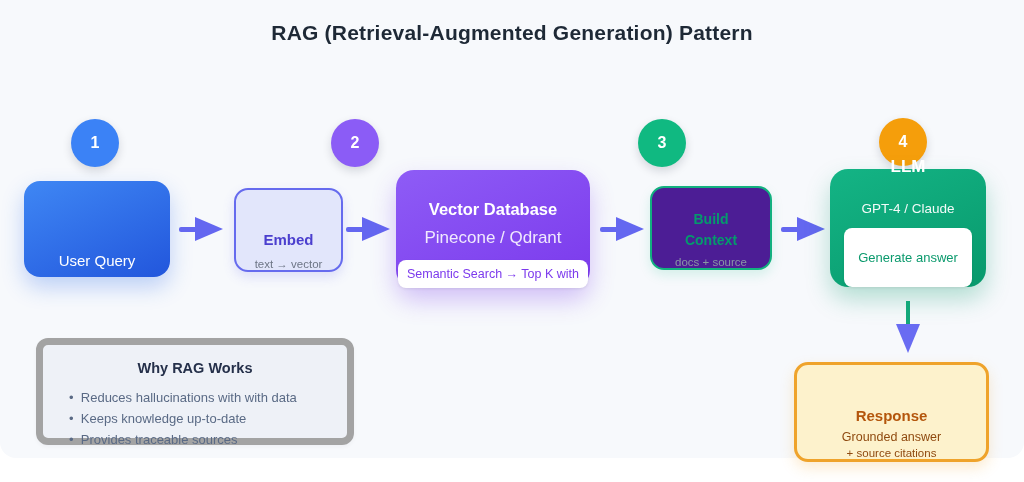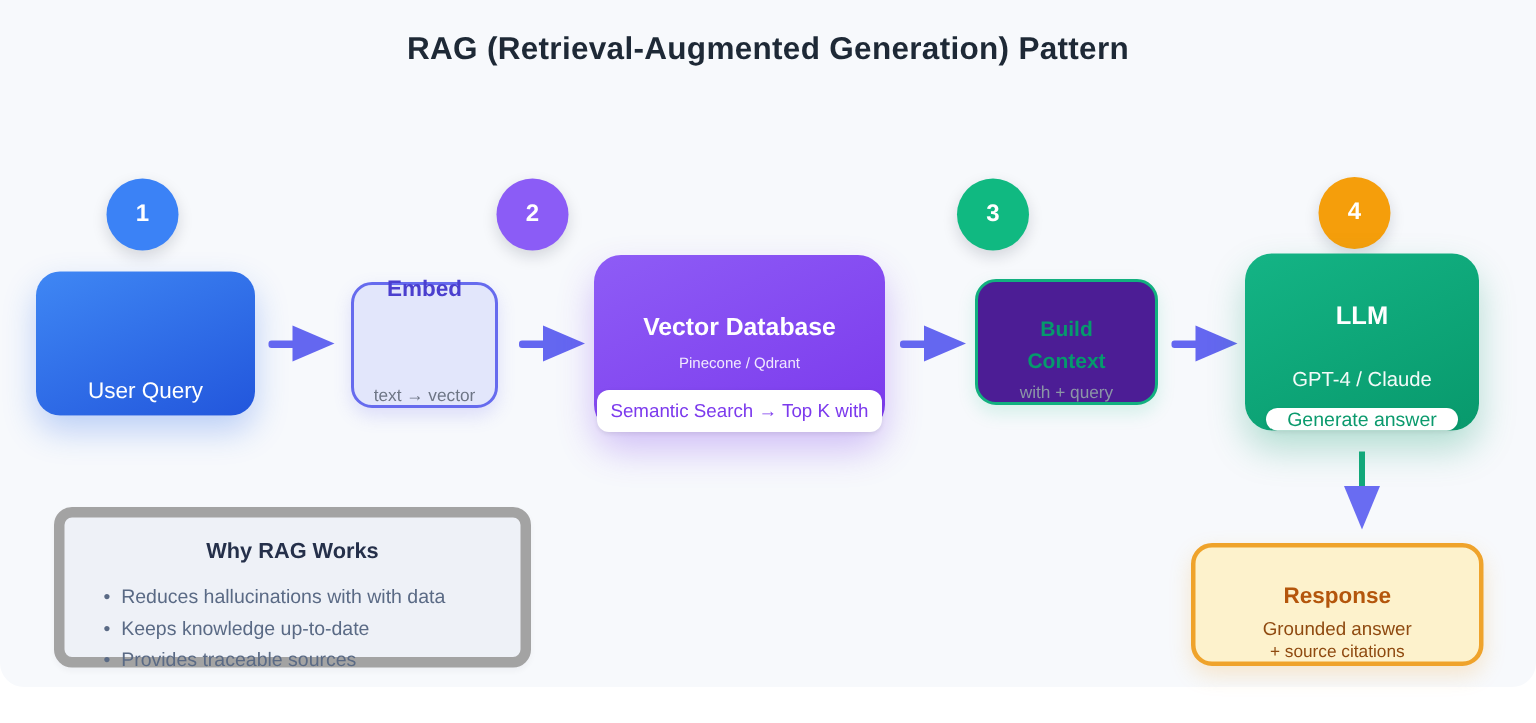--- a/index.html
+++ b/index.html
@@ -25,49 +25,49 @@
   
   .box { position:absolute; display:flex; flex-direction:column; align-items:center;
          justify-content:flex-end; text-align:center; }
 
   .user-query { left:24px; top:181px; width:146px; height:96px; border-radius:16px;
                 background:linear-gradient(155deg,#3f87f4,#2256dc);
                 box-shadow:0 10px 22px rgba(37,99,235,.28); }
   .uq-title { font-size:15px; font-weight:normal; color:#fff; margin-bottom:8px; }
   .uq-sub   { font-size:12.5px; color:rgba(255,255,255,.93); width:114px; line-height:1.6; }
 
-  .embed { left:234px; top:188px; width:98px; height:84px; border-radius:14px;
+  .embed { left:234px; top:188px; width:109px; height:84px; border-radius:14px;
            background:#e2e6fb; border:2.5px solid #666bee;
            box-shadow:0 5px 12px rgba(99,102,241,.18); }
   .embed-title { font-size:15px; font-weight:bold; color:#4b3fce; margin-bottom:10px; }
-  .embed-sub   { font-size:11.5px; color:#6e7686;margin-top:47px; }
+  .embed-sub   { font-size:11.5px; color:#6e7686; }
 
   .vdb { left:396px; top:170px; width:194px; height:118px; border-radius:18px;
          background:linear-gradient(155deg,#8e5cf6,#7b39ec);
          box-shadow:0 12px 24px rgba(124,58,237,.30); }
   .vdb-title { font-size:16.5px; font-weight:bold; color:#fff; }
-  .vdb-sub   { font-size:10px; color:rgba(255,255,255,.88); margin-top:9px; }
+  .vdb-sub   { font-size:17px; color:rgba(255,255,255,.88); margin-top:9px; }
   .vdb-pill  { margin-top:12px; background:#fff; border-radius:8px; padding:7px 9px;
                font-size:12.5px; color:#7c3aed; box-shadow:0 1px 3px rgba(0,0,0,.08); }
 
   .bctx { left:650px; top:186px; width:122px; height:84px; border-radius:14px;
           background:#4c1d95; border:2.5px solid #12b07f;
           box-shadow:0 5px 12px rgba(16,185,129,.15); }
   .bctx-title { font-size:14px; font-weight:bold; color:#059a6c; width:72px; line-height:1.45; }
   .bctx-sub   { font-size:11.5px; color:#8b96a6; margin-top:6px; }
 
   .llm { left:830px; top:169px; width:156px; height:118px; border-radius:18px;
          background:linear-gradient(155deg,#14b485,#08996c);
          box-shadow:0 12px 24px rgba(5,150,105,.28); }
   .llm-title { font-size:17px; font-weight:bold; color:#fff; }
   .llm-sub   { font-size:13.5px; color:rgba(255,255,255,.95); margin-top:24px; }
-  .llm-pill  { margin-top:12px; background:#fff; border-radius:8px; padding:0 14px;
+  .llm-pill  { margin-top:12px; background:#fff; border-radius:8px; padding:22px 14px;
                font-size:13px; color:#0b9a6d; box-shadow:0 1px 3px rgba(0,0,0,.08); }
 
-  .response { left:794px; top:362px; width:195px; height:82px; border-radius:14px;
+  .response { left:794px; top:362px; width:195px; height:100px; border-radius:14px;
               background:#fdf2cc; border:3px solid #efa32b;
               box-shadow:0 6px 14px rgba(240,163,43,.22); }
   .resp-title { font-size:15px; font-weight:bold; color:#b4560c; }
   .resp-l1    { font-size:12.5px; color:#8f4a10; margin-top:6px; }
   .resp-l2    { font-size:11.5px; color:#8f4a10; margin-top:3px; }
 
   .why { left:36px; top:338px; width:318px; height:107px; border-radius:12px;
          background:#eef1f7; border:7px solid #a3a3a3; display:block; text-align:left;
          box-shadow:0 2px 4px rgba(15,23,42,.04); }
   .why-title { font-size:14.5px; font-weight:bold; color:#25304a; text-align:center; margin-top:15px; }
@@ -136,21 +136,21 @@
     <div class="vdb-pill">Semantic Search → Top K with</div>
   </div>
 
   <div class="harrow a3">
     <div class="tail"></div>
     <div class="head"></div>
   </div>
 
   <div class="box bctx">
     <div class="bctx-title">Build Context</div>
-    <div class="bctx-sub">with + query</div>
+    <div class="bctx-sub">docs + source</div>
   </div>
 
   <div class="harrow a4">
     <div class="tail"></div>
     <div class="head"></div>
   </div>
 
   <div class="box llm">
     <div class="llm-title">LLM</div>
     <div class="llm-sub">GPT-4 / Claude</div>

